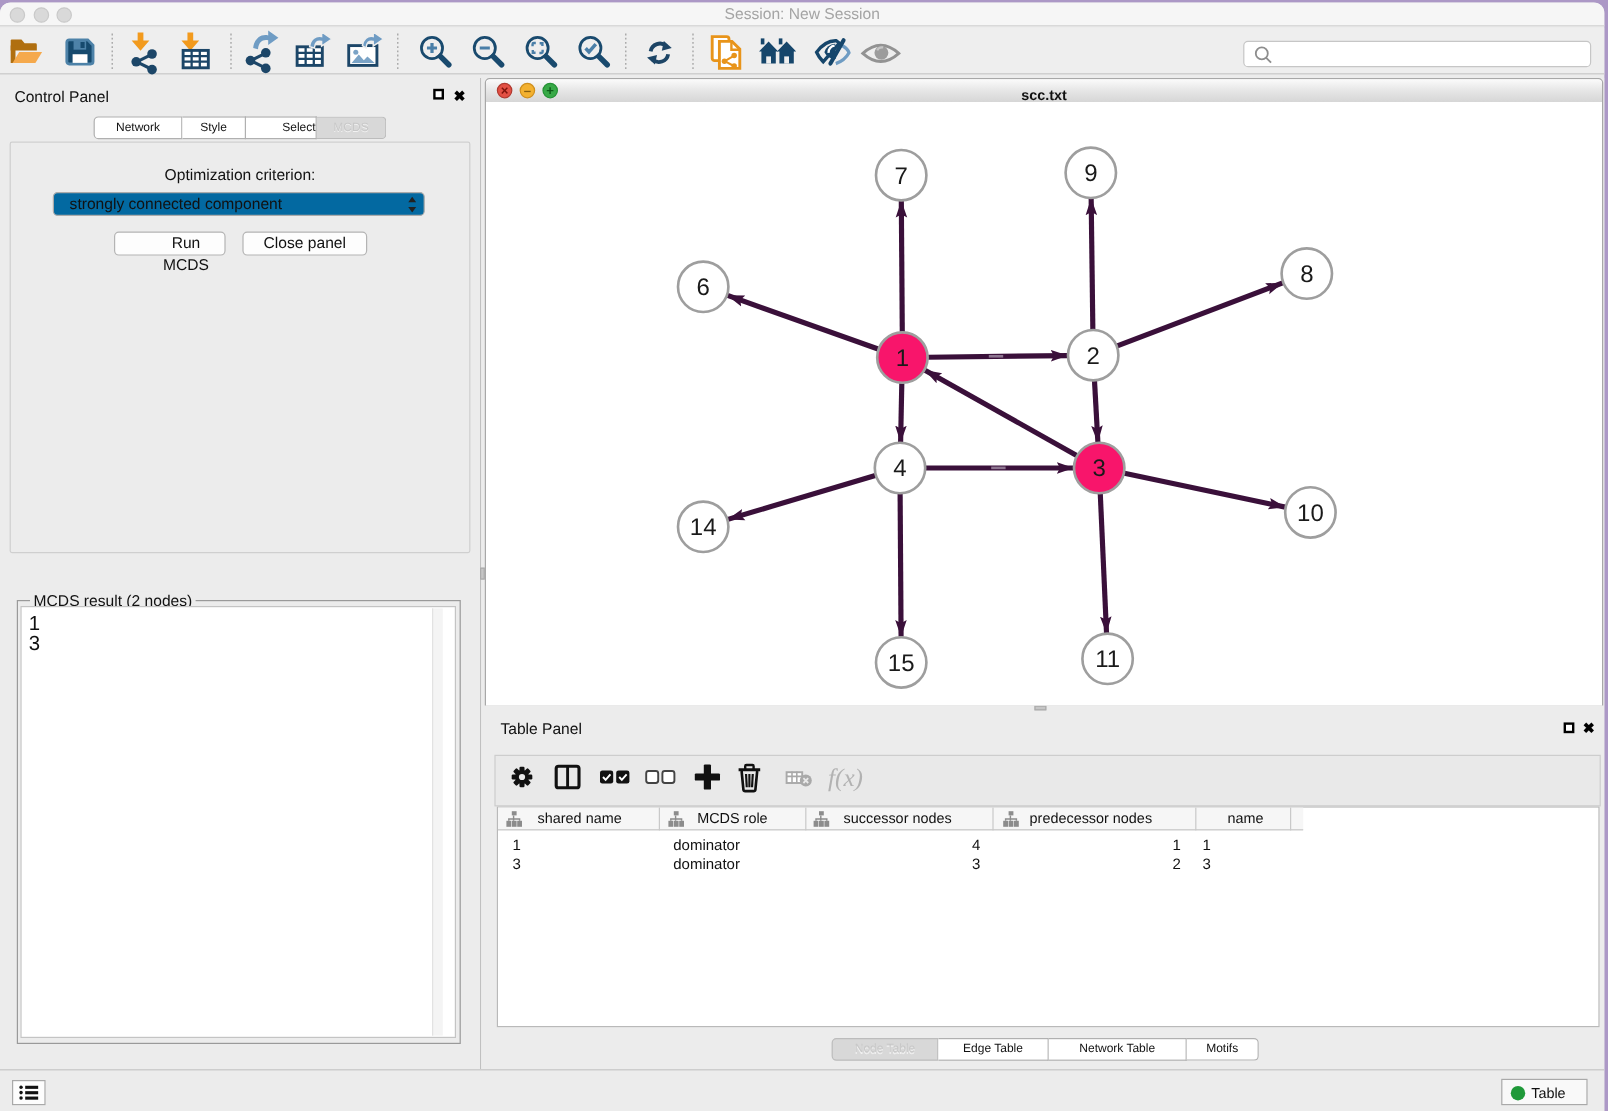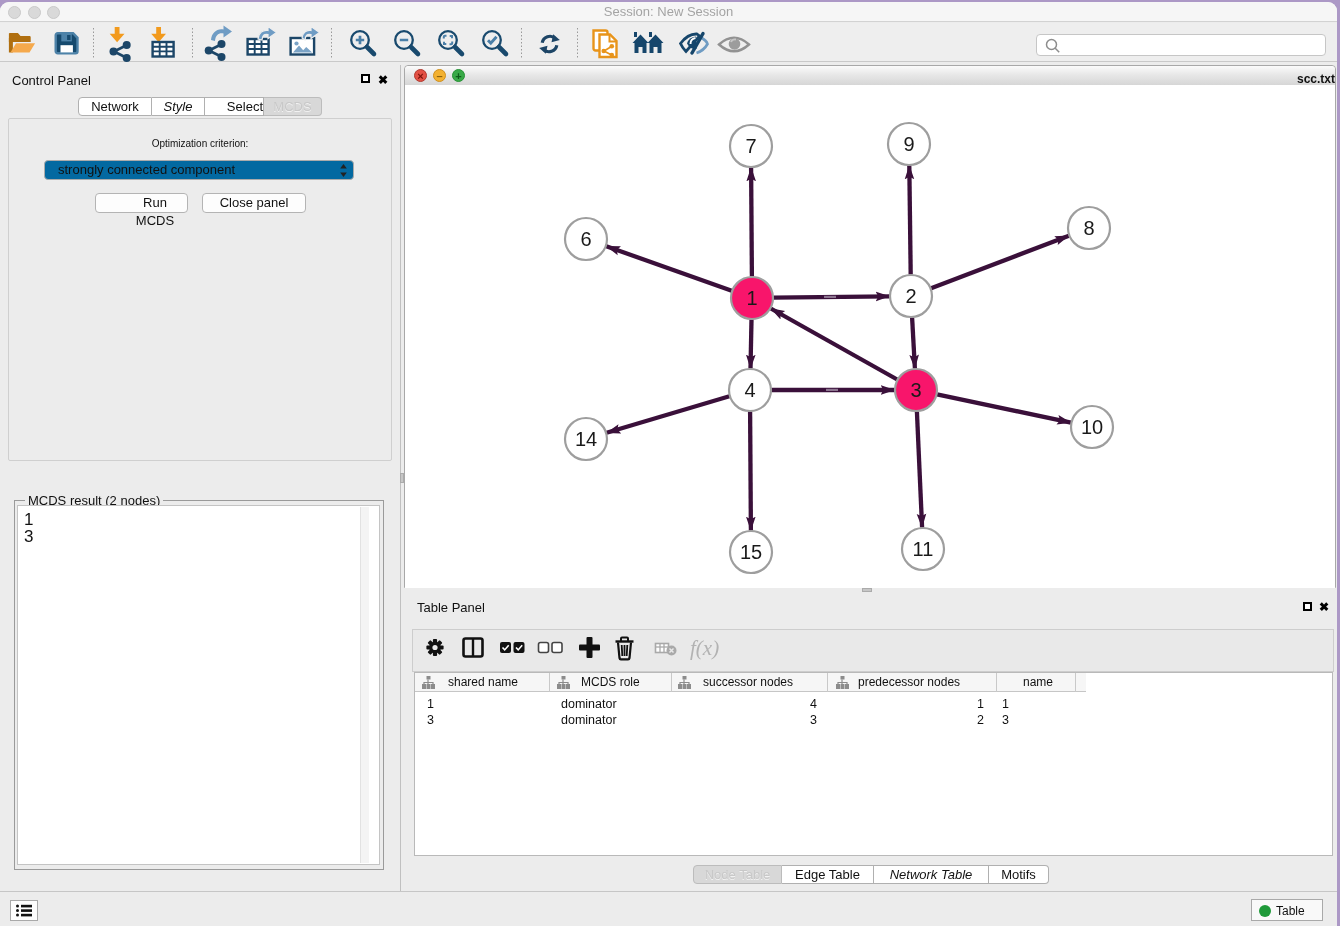--- a/index.html
+++ b/index.html
@@ -11,41 +11,41 @@
 #title { position:absolute; top:2px; width:100%; text-align:center; font-size:13px; color:#a4a4a4; }
 #toolbar { position:absolute; top:21px; left:0; right:0; height:39px; background:#eeeeee; border-bottom:1px solid #c9c9c9; }
 #searchbox { position:absolute; left:1036px; top:11px; width:290px; height:22px; background:#fff; border:1px solid #c6c6c6; border-radius:4px; }
 #main { position:absolute; top:63px; left:0; right:0; bottom:35px; background:#ececec; }
 
 
 #cp { position:absolute; left:0; top:0; width:401px; height:100%; border-right:1px solid #c0c0c0; }
 #cp-title { position:absolute; left:12px; top:8px; font-size:13px; color:#111; }
 .float-ic { position:absolute; width:9px; height:9px; border:2px solid #000; background:#fff; }
 .close-ic { position:absolute; font-size:12px; color:#000; font-weight:bold; line-height:10px; }
-.seg { position:absolute; display:flex; font-size:13px; }
+.seg { position:absolute; display:flex; font-size:10px; }
 .seg div { background:#fff; border:1px solid #b0b0b0; border-left:none; color:#111; text-align:center; line-height:17px; height:19px; }
 .seg div:first-child { border-left:1px solid #b0b0b0; border-radius:4px 0 0 4px; }
 .seg div:last-child { border-radius:0 4px 4px 0; }
 .seg div.sel { background:#d8d8d8; color:#c8c8c8; text-shadow:0 1px 0 #f2f2f2; border-color:#bcbcbc; }
 #cp-panel { position:absolute; left:8px; top:53px; width:384px; height:343px; border:1px solid #cfcfcf; border-radius:2px; }
-#opt-label { position:absolute; left:0; top:73px; width:100%; text-align:center; font-size:10px; color:#111; }
+#opt-label { position:absolute; left:0; top:73px; width:100%; text-align:center; font-size:13px; color:#111; }
 #dropdown { position:absolute; left:44px; top:95px; width:310px; height:20px; background:#0369a1; border:1px solid #ababab; border-radius:4px; font-size:13px; color:#111; line-height:18px; padding-left:13px; }
 .btn { position:absolute; height:20px; background:#fdfdfd; border:1px solid #b4b4b4; border-radius:4px; font-size:13px; color:#111; text-align:center; line-height:18px; }
 #fieldset { position:absolute; left:14px; top:435px; width:370px; height:370px; border:1px solid #9a9a9a; }
 #fs-label { position:absolute; left:10px; top:-8px; background:#ececec; padding:0 3px; font-size:13px; color:#111; }
 #fs-white { position:absolute; left:2px; top:4px; right:3px; bottom:4px; background:#fff; border:1px solid #c4c4c4; font-size:17px; color:#111; }
 #fs-scroll { position:absolute; right:10px; top:1px; bottom:1px; width:9px; background:#f4f4f4; border-left:1px solid #e2e2e2; }
 
 
 #vsplit { position:absolute; left:401px; top:0; width:3px; height:100%; background:#ececec; }
 
 #netwin { position:absolute; left:404px; top:0px; width:932px; height:523px; border:1px solid #a8a8a8; border-radius:4px 4px 0 0; background:#fff; }
 #net-titlebar { position:absolute; left:0; top:0; width:100%; height:20px; background:linear-gradient(#fbfbfb,#e8e8e8 45%,#d6d6d6); border-bottom:1px solid #b4b4b4; border-radius:4px 4px 0 0; }
 .tfc { position:absolute; top:3px; width:13px; height:13px; border-radius:50%; font-size:11px; font-weight:bold; text-align:center; line-height:13px; }
-#net-title { position:absolute; top:6px; width:100%; text-align:right; font-size:12px; font-weight:bold; color:#111; }
+#net-title { position:absolute; top:6px; width:100%; text-align:center; font-size:12px; font-weight:bold; color:#111; }
 #canvas { position:absolute; left:0; top:19px; width:930px; height:503px; background:#fff; }
 
 
 #tp { position:absolute; left:404px; top:532px; width:936px; height:294px; }
 #tp-title { position:absolute; left:13px; top:3px; font-size:13px; color:#111; }
 #tp-toolbar { position:absolute; left:8px; top:32px; width:922px; height:43px; background:#e9e9e9; border:1px solid #cdcdcd; }
 #tp-table { position:absolute; left:10px; top:75px; width:919px; height:184px; background:#fff; border:1px solid #b9b9b9; }
 #tp-header { position:absolute; left:0; top:0; width:671px; height:19px; background:#f6f6f6; border-bottom:1px solid #c6c6c6; font-size:12px; color:#111; }
 .hcell { position:absolute; top:0; height:19px; border-right:1px solid #c9c9c9; line-height:19px; }
 .trow { position:absolute; font-size:12.5px; color:#111; height:16px; line-height:16px; }
@@ -218,21 +218,21 @@
     </svg>
   </div>
   </div>
   <div id="main">
     <div id="cp">
       <div id="cp-title">Control Panel</div>
       <div class="float-ic" style="left:361px; top:9px;"></div>
       <div class="close-ic" style="left:378px; top:10px;">✖</div>
       <div class="seg" style="left:78px; top:32px;">
         <div style="width:74px;">Network</div>
-        <div style="width:53px;font-style:italic;">Style</div>
+        <div style="width:53px;">Style</div>
         <div style="width:59px;text-align:right;">Select</div>
         <div style="width:58px;" class="sel">MCDS</div>
       </div>
       <div id="cp-panel"></div>
       <div id="opt-label">Optimization criterion:</div>
       <div id="dropdown">strongly connected component
         <svg width="9" height="13" viewBox="0 0 9 13" style="position:absolute; right:5px; top:3px;">
           <path d="M4.5 0 L7.8 4.5 H1.2 Z" fill="#222"></path>
             <path d="M4.5 13 L7.8 8.5 H1.2 Z" fill="#222"></path>
         </svg>
@@ -434,21 +434,21 @@
           <span class="tcell" style="left:12px;">3</span>
           <span class="tcell" style="left:146px;">dominator</span>
           <span class="tcell" style="left:300px; width:102px; text-align:right;">3</span>
           <span class="tcell" style="left:480px; width:89px; text-align:right;">2</span>
           <span class="tcell" style="left:587px;">3</span>
         </div>
       </div>
       <div class="seg" id="tp-tabs">
         <div style="width:89px;" class="sel">Node Table</div>
         <div style="width:92px;">Edge Table</div>
-        <div style="width:115px;font-style:italic;">Network Table</div>
+        <div style="width:115px;">Network Table</div>
         <div style="width:60px;">Motifs</div>
       </div>
     </div>
   </div>
   <div id="statusbar">
     <div id="listbtn">
       <svg width="16" height="13" viewBox="0 0 16 13" style="position:absolute;left:5px;top:3px;">
         <g fill="#111">
           <circle cx="1.5" cy="2" r="1.5"></circle>
             <rect x="5" y="0.8" width="11" height="2.6"></rect>

